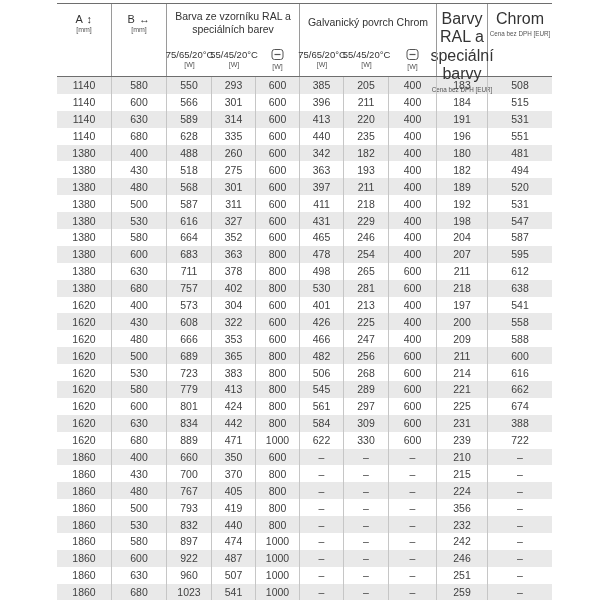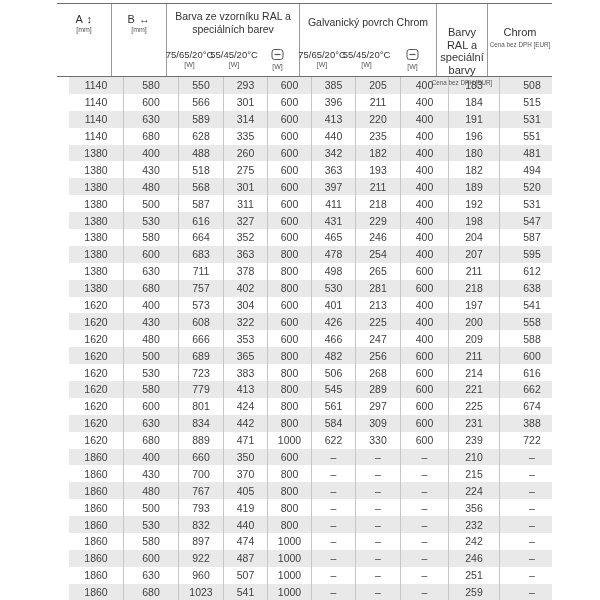--- a/index.html
+++ b/index.html
@@ -16,28 +16,28 @@
   .br{border-right:1px solid #9a9a9a;}
   .dim-head{grid-row:1/3;justify-content:flex-start;padding-top:9px;}
   .dim-label{font-size:11px;color:#333;letter-spacing:0.5px;}
   .dim-unit,.watt{font-size:7px;color:#555;margin-top:1px;}
   .grp{grid-row:1/2;font-size:10.5px;line-height:1.18;color:#333;padding:2px 3px;}
   .grp-ral{grid-column:3/6;}
   .grp-cr{grid-column:6/9;}
   .sub-cell{grid-row:2/3;display:flex;flex-direction:column;align-items:center;justify-content:center;}
   .temp{font-size:9.5px;color:#333;white-space:nowrap;}
   .price-head{grid-row:1/3;padding-top:6px;justify-content:flex-start;}
-  .price-title{font-size:11px;line-height:1.15;color:#333;margin-top:16px;}
+  .price-title{font-size:16px;line-height:1.15;color:#333;}
   .price-sub{font-size:6.3px;color:#555;margin-top:2px;white-space:nowrap;}
   .heater-icon{display:inline-flex;line-height:0;margin-bottom:1px;}
 
   
   .tbody{width:495px;}
   .trow{display:grid;grid-template-columns:55px 55px 45px 44px 44px 44px 45px 48px 51px 64px;
-        height:16.9px;align-items:center;margin-left:12px;}
+        height:16.9px;align-items:center;}
   .trow.stripe{background:#e9e9e9;}
   .tcell{font-size:10.5px;text-align:center;color:#3f3f3f;height:100%;
          display:flex;align-items:center;justify-content:center;box-sizing:border-box;
          border-right:1px solid #c6c6c6;}
   .tcell:last-child{border-right:none;}
 </style>
 </head>
 <body>
 
 <div id="page">

